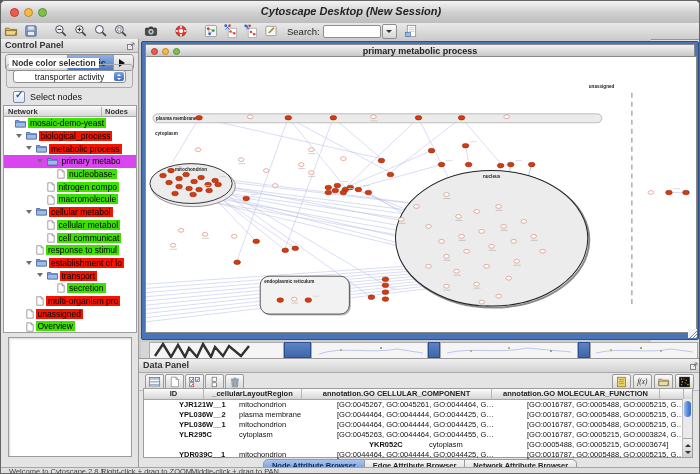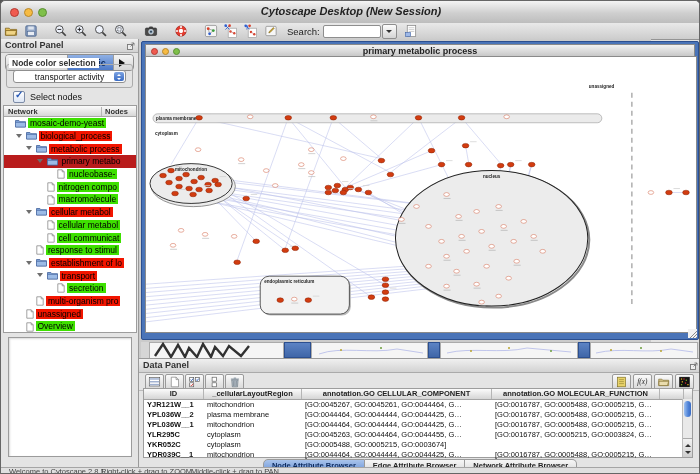--- a/index.html
+++ b/index.html
@@ -61,21 +61,21 @@
     border-radius:2px;position:relative;}
   .chk:after{content:"✓";position:absolute;left:1px;top:-3px;font-size:10px;font-weight:bold;color:#2457b5;}
   .chklbl{font-size:9px;color:#111;margin-left:5px;}
   .treewrap{position:absolute;left:2px;top:66px;width:134px;height:228px;background:#fff;
     border:1px solid #9d9d9d;box-sizing:border-box;overflow:hidden;}
   .thead{height:10px;background:linear-gradient(#fbfbfb,#d7d7d7);border-bottom:1px solid #a8a8a8;
     font-size:7.5px;font-weight:bold;color:#333;position:relative;}
   .thead .c1{position:absolute;left:4px;top:1px;}
   .thead .c2{position:absolute;left:97px;top:1px;border-left:1px solid #b5b5b5;padding-left:3px;}
   .trow{position:relative;height:12.7px;display:flex;align-items:center;font-size:8.5px;white-space:nowrap;}
-  .trow.sel{background:#b91c1c;}
+  .trow.sel{background:#d946ef;}
   .chip{padding:0 2px;color:#000;line-height:10px;}
   .chip.green{background:#3ee000;}
   .chip.red{background:#f21500;}
   .cnt{position:absolute;left:96px;font-size:11px;color:#222;padding-left:44px;}
   .trow.sel .cnt{color:#fff;}
   .arrowdown{width:0;height:0;border:3.5px solid transparent;border-top:4.5px solid #6e6e6e;
     position:absolute;top:4px;}
   .ticon{position:absolute;top:1.5px;}
   .birdseye{position:absolute;left:7px;top:298px;width:122px;height:118px;background:#fff;
     border:1px solid #9b9b9b;box-shadow:inset 1px 1px 2px rgba(0,0,0,.15);}
@@ -104,21 +104,21 @@
     border-top:1px solid #9a9a9a;box-sizing:border-box;}
   .dp-toolbar{position:relative;height:17px;border-bottom:1px solid #bbb;}
   .dbtn{position:absolute;top:1px;width:17px;height:14px;background:linear-gradient(#fafafa,#d8d8d8);
     border:1px solid #9a9a9a;border-radius:2px;display:flex;align-items:center;justify-content:center;}
   .dbtn svg{width:13px;height:12px;}
   .dtable{position:absolute;left:4px;top:29px;width:550px;height:70px;background:#fff;
     border:1px solid #9d9d9d;box-sizing:border-box;font-size:7.5px;}
   .dth{display:flex;height:10px;background:linear-gradient(#fbfbfb,#d5d5d5);border-bottom:1px solid #a5a5a5;
     font-weight:bold;color:#222;}
   .dth div{border-right:1px solid #b5b5b5;text-align:center;overflow:hidden;white-space:nowrap;box-sizing:border-box;line-height:10px;}
-  .dtr{display:flex;height:10px;color:#111;}
+  .dtr{display:flex;height:10px;color:#111;justify-content:flex-end;}
   .dtr div{overflow:hidden;white-space:nowrap;box-sizing:border-box;line-height:10px;padding-left:3px;}
   .dtr .idc{font-weight:bold;}
   .vsb{position:absolute;right:0;top:10px;bottom:0;width:10px;background:#e9e9e9;border-left:1px solid #bbb;box-sizing:border-box;}
   .vsb .thumb{position:absolute;left:1px;top:2px;width:7px;height:16px;border-radius:4px;
     background:linear-gradient(90deg,#9cc0f0,#4d82d8 60%,#3b6cc4);}
   .vsb .btns{position:absolute;left:0;bottom:0;width:9px;height:18px;background:linear-gradient(#f2f2f2,#cfcfcf);border-top:1px solid #aaa;}
   .vsb .btns i{display:block;width:0;height:0;border:3px solid transparent;margin:2px auto 0;}
   .vsb .btns i.u{border-bottom-color:#333;}
   .vsb .btns i.d{border-top-color:#333;margin-top:4px;}
   .dp-tabs{position:absolute;left:0;right:0;top:100px;height:12px;display:flex;justify-content:center;}

